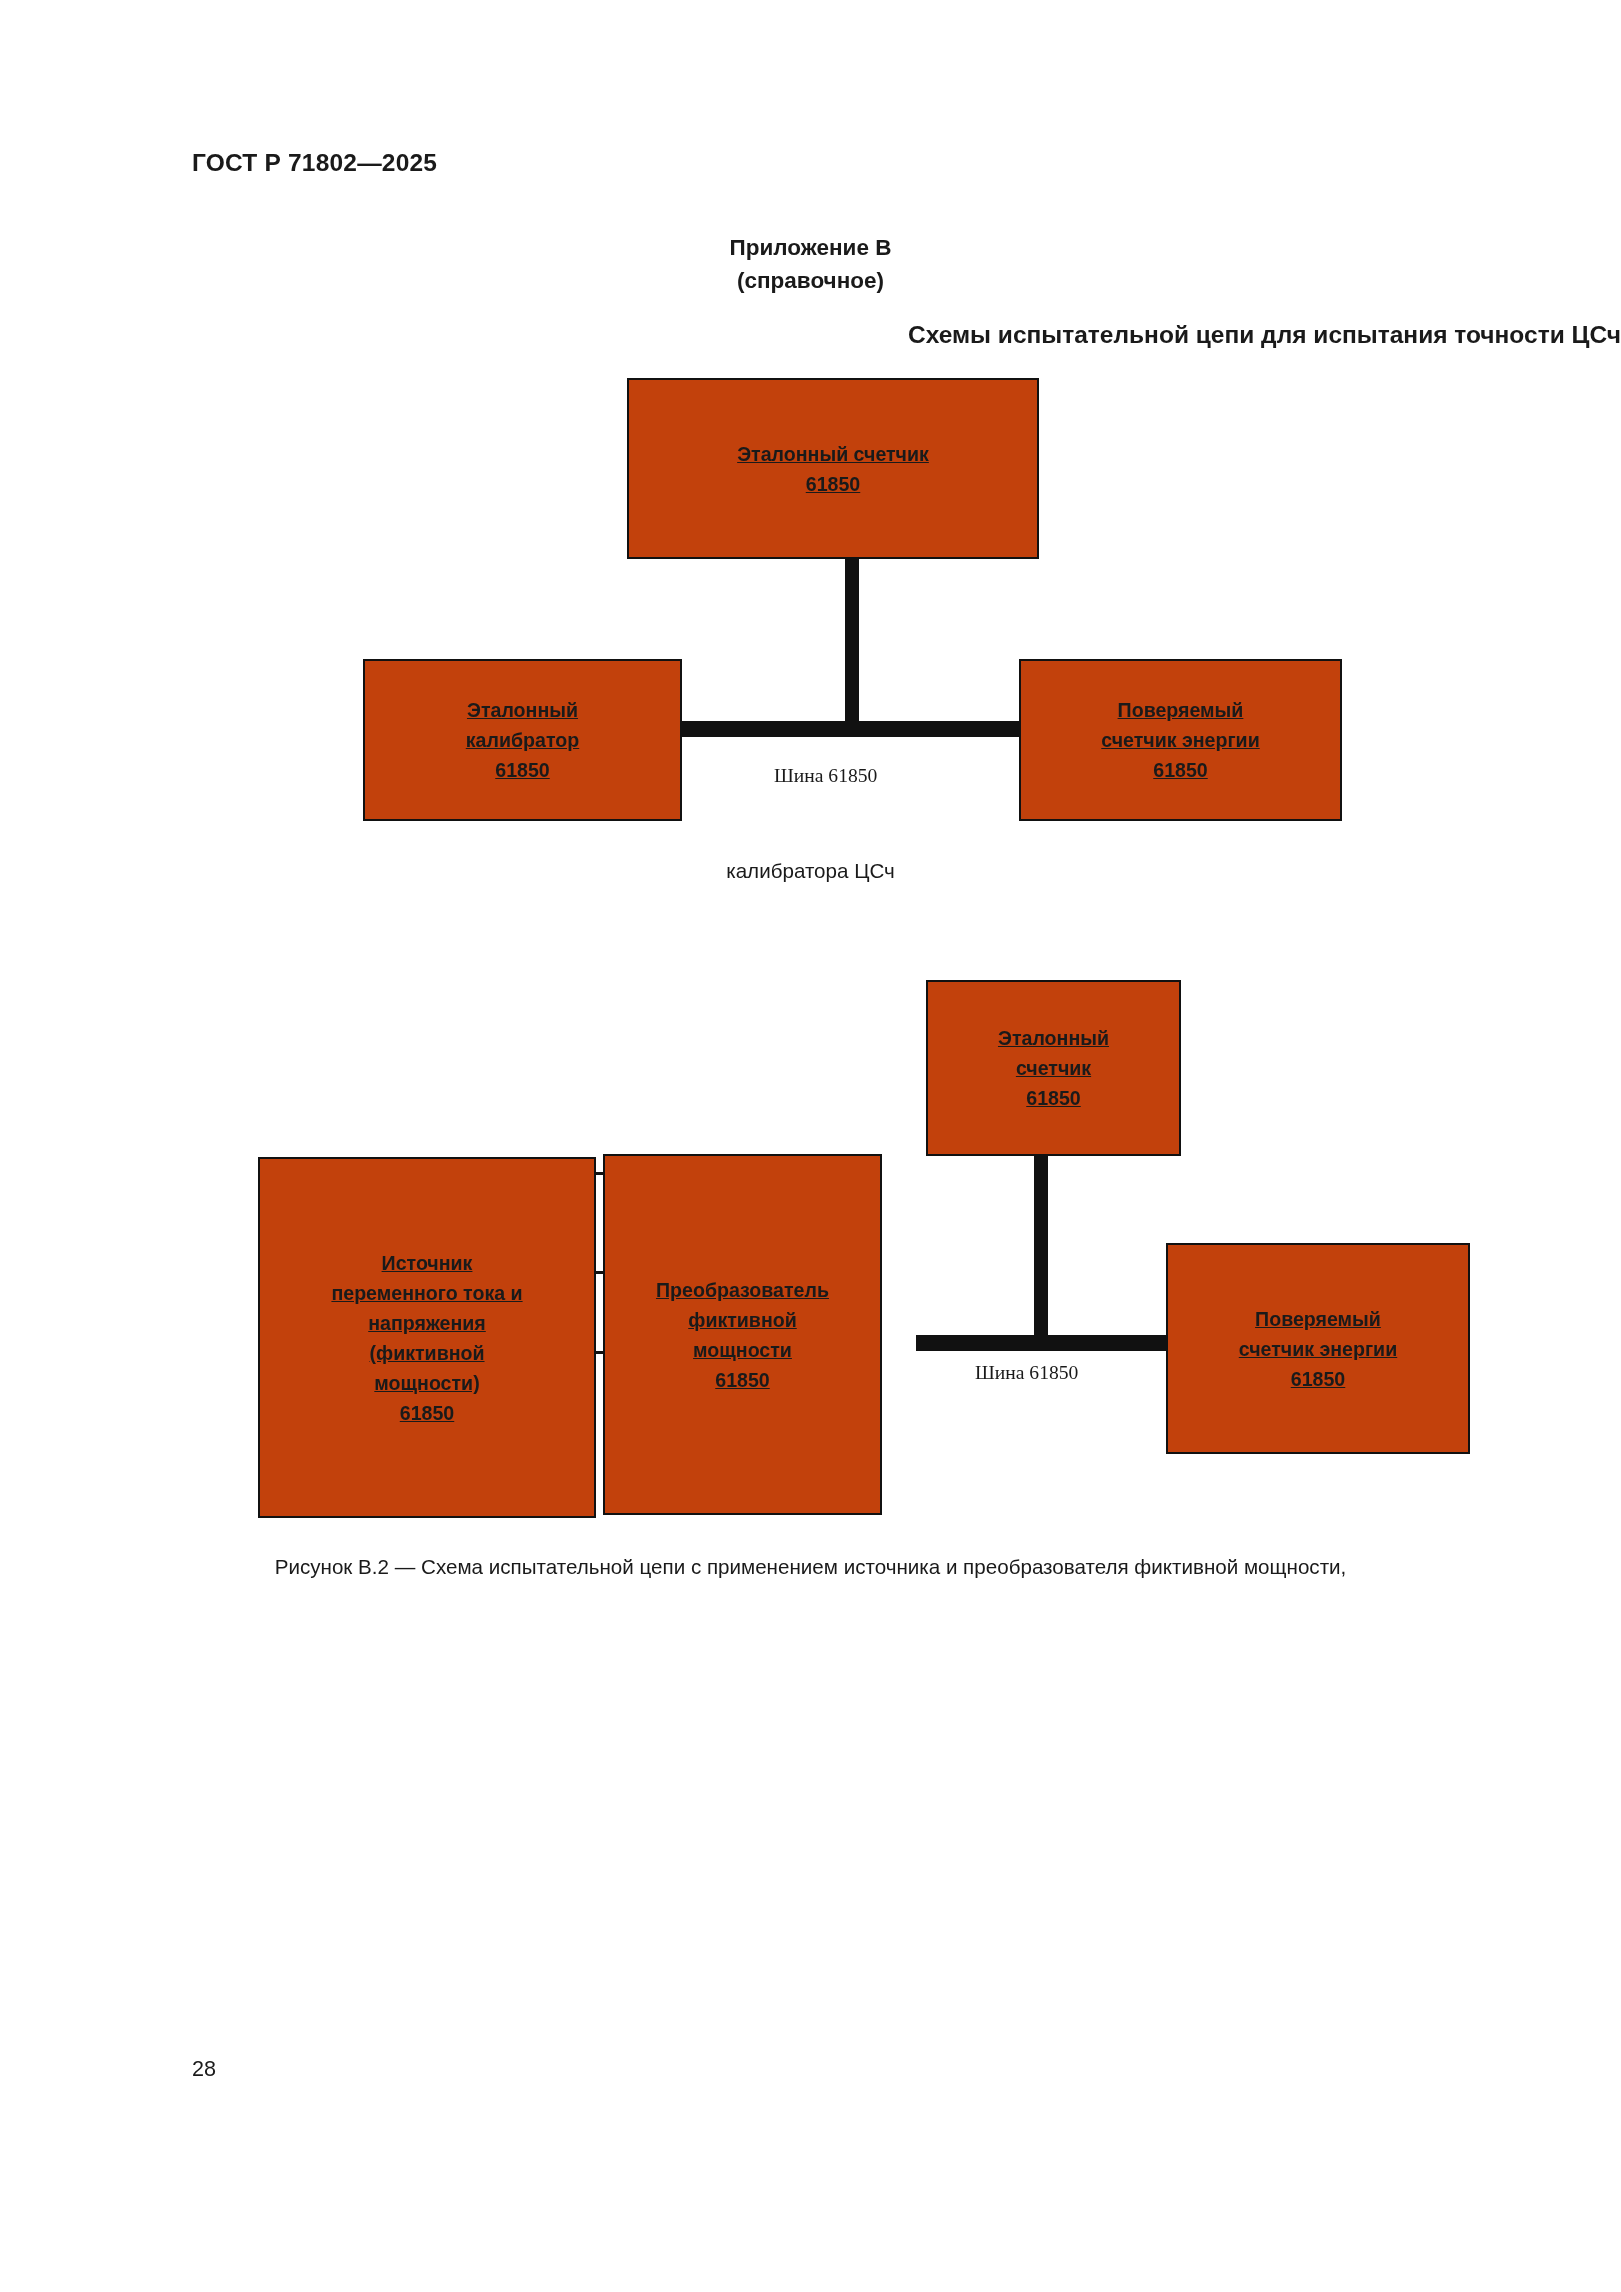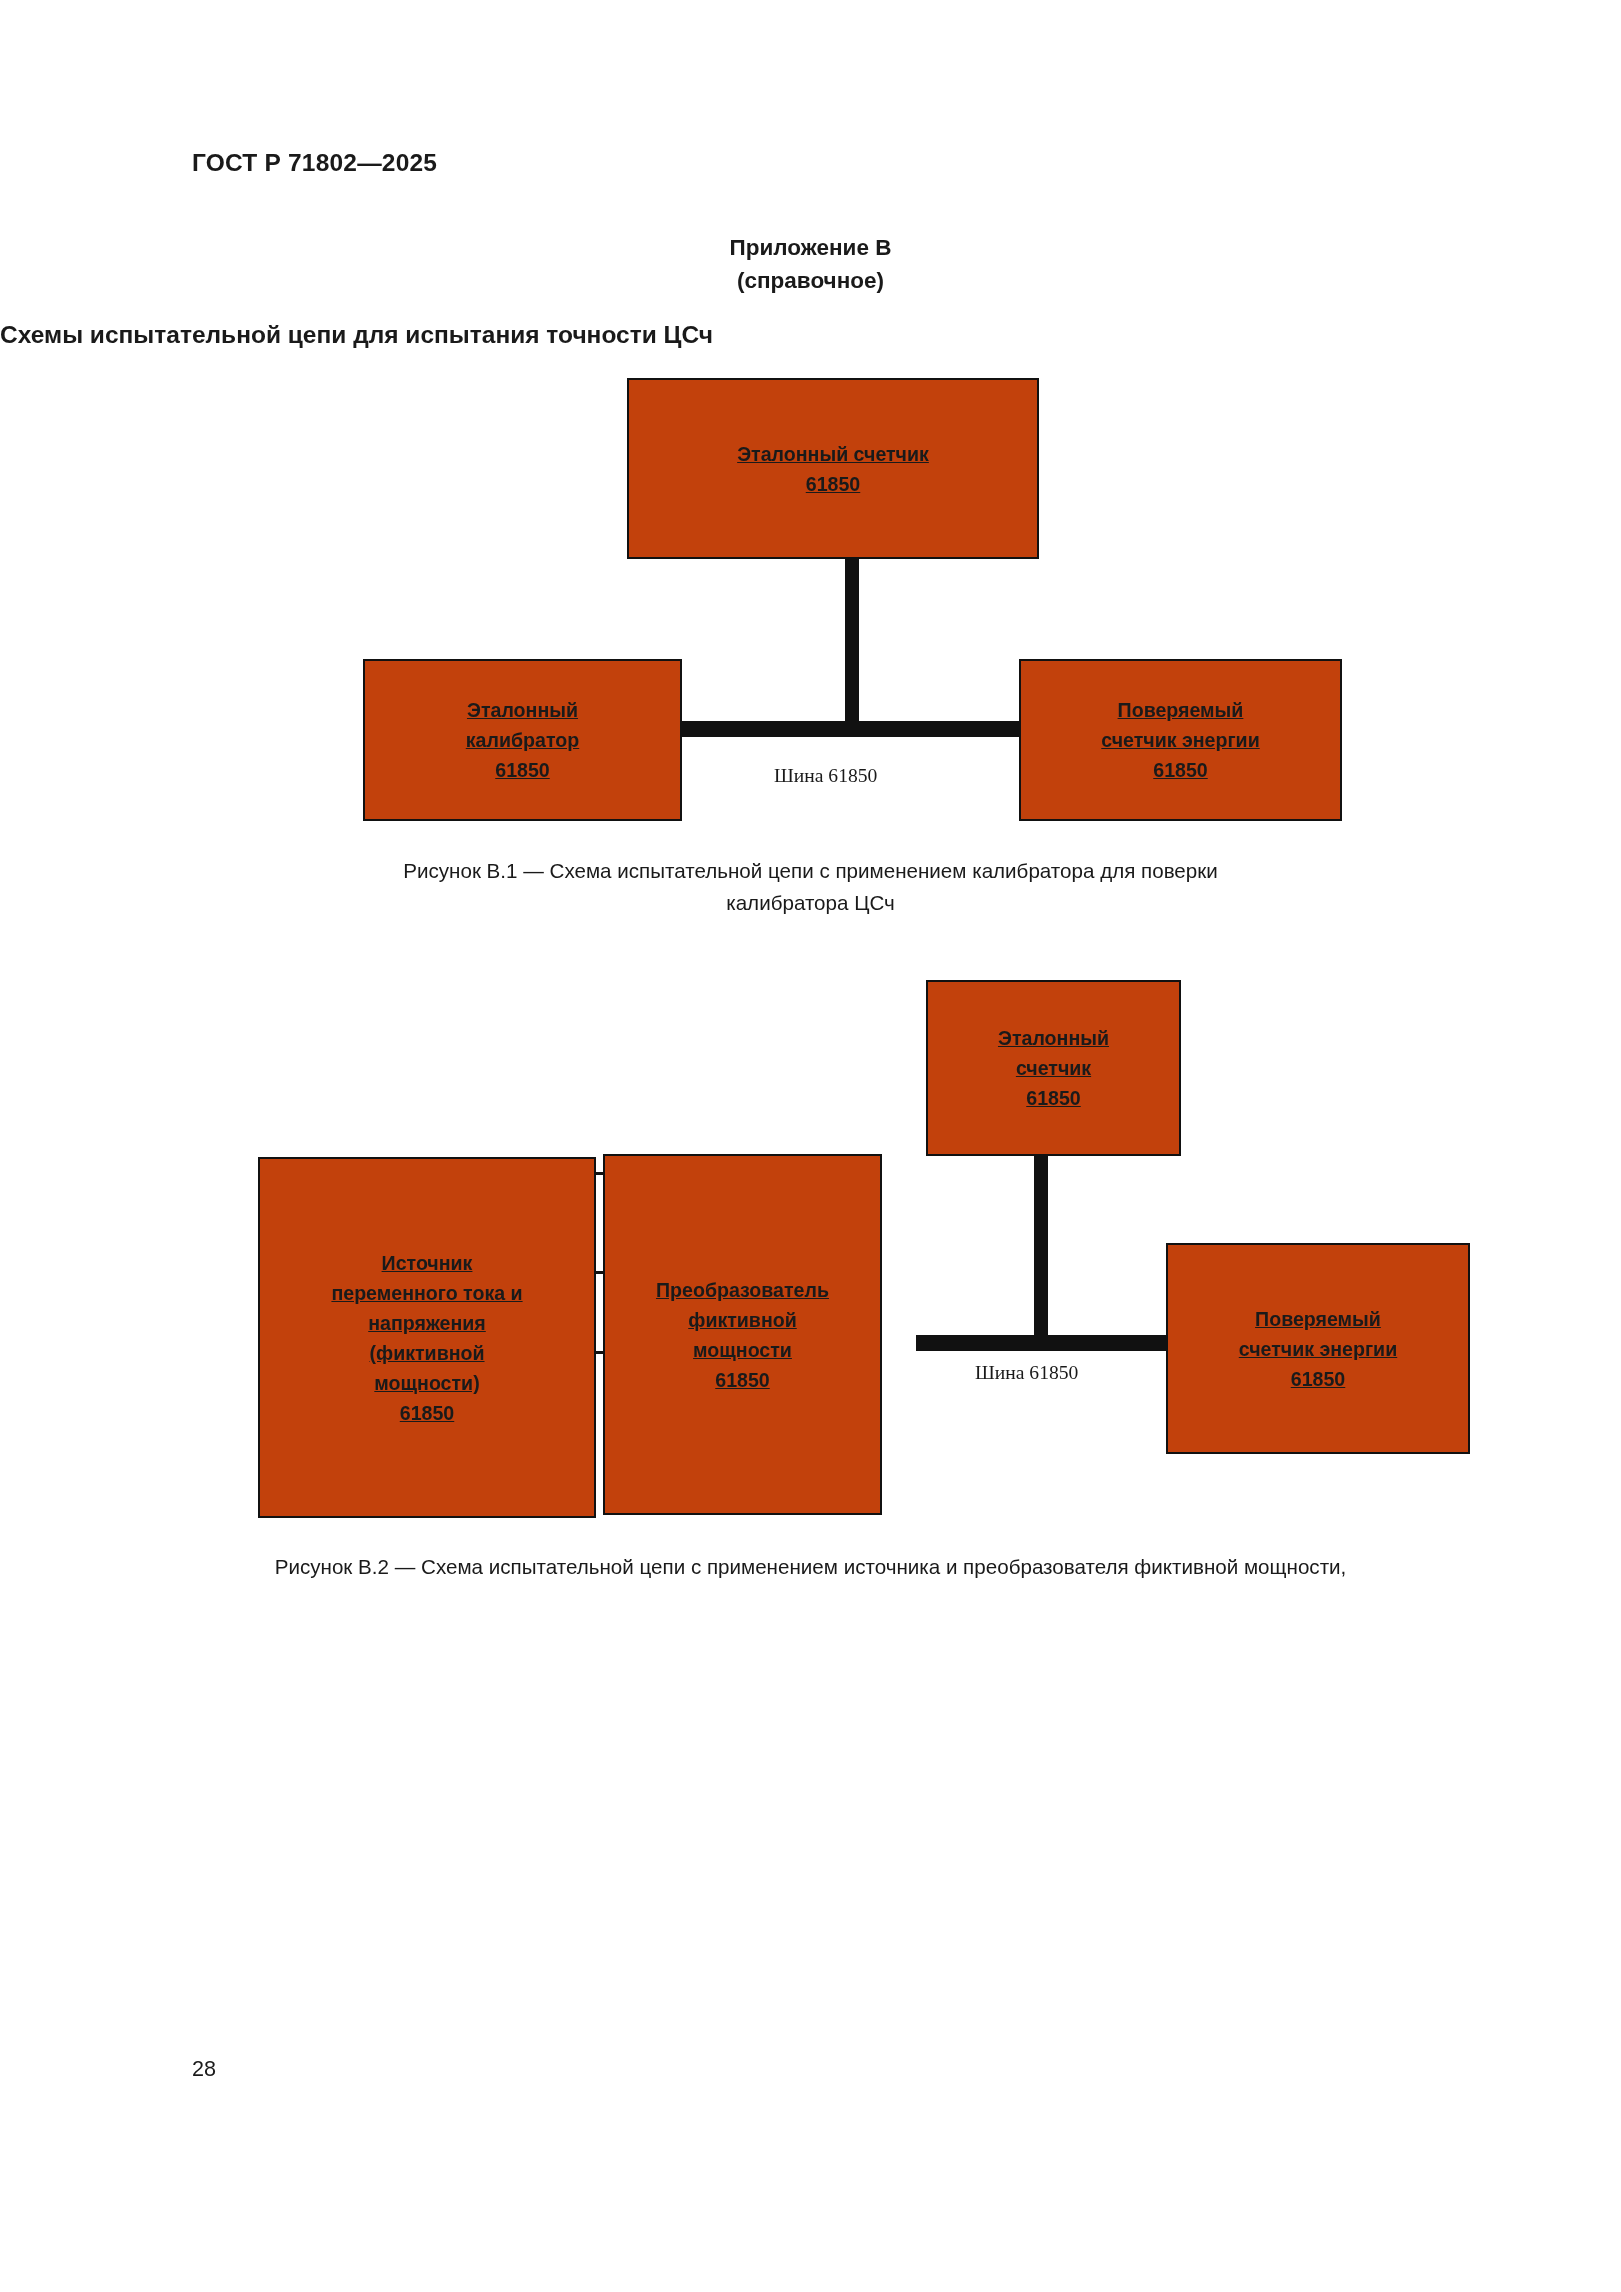--- a/index.html
+++ b/index.html
@@ -42,21 +42,21 @@
   .appendix-line {
     font-size: 22.5px;
     font-weight: bold;
     line-height: 33px;
   }
   .section-title {
     position: absolute;
     left: 0;
     top: 321px;
     width: 1621px;
-    text-align: left;
+    text-align: right;
     font-size: 24.5px;
     font-weight: bold;
   }
 
   
   .diagram {
     position: absolute;
     left: 0;
     top: 0;
     width: 1621px;
@@ -151,21 +151,20 @@
     <div class="node" style="left:1019px; top:659px; width:323px; height:162px;">
       <div class="line">Поверяемый</div>
       <div class="line">счетчик энергии</div>
       <div class="line">61850</div>
     </div>
 
     <div class="bus-label" style="left:774px; top:765px;">Шина 61850</div>
   </div>
 
   <div class="caption" style="top:855px;">
-    <div>Рисунок В.1 — Схема испытательной цепи с применением калибратора для поверки</div>
     <div>калибратора ЦСч</div>
   </div>
 
   <div class="diagram">
 
     <div class="bus" style="left:1034px; top:980px; width:13.7px; height:363px;"></div>
 
     <div class="bus" style="left:916px; top:1335px; width:255px; height:15.7px;"></div>
 
     <div class="thin-link" style="left:590px; top:1172px; width:55px;"></div>

